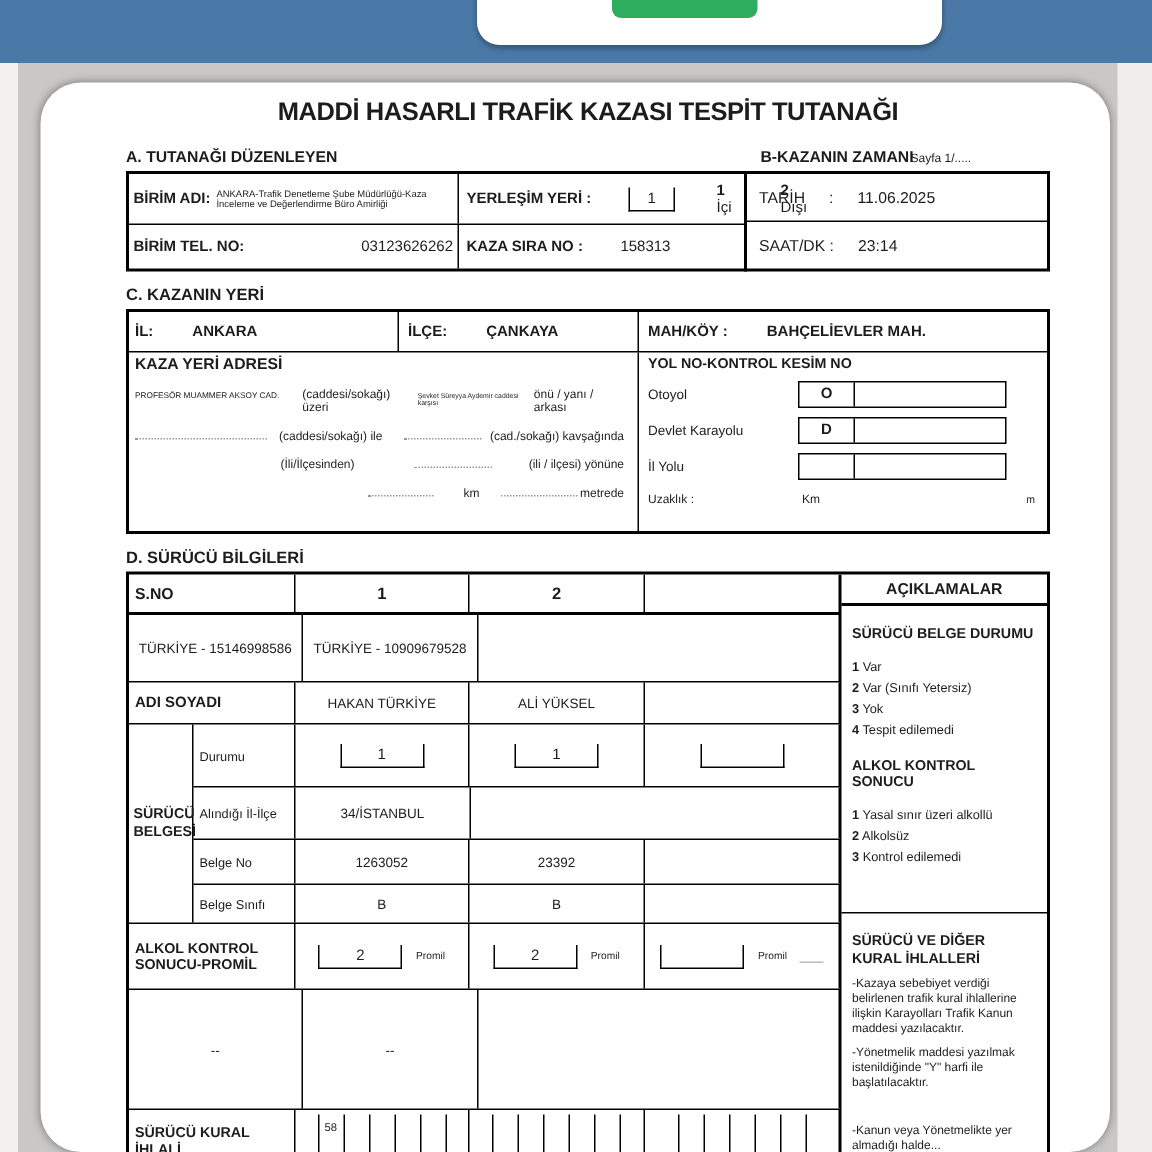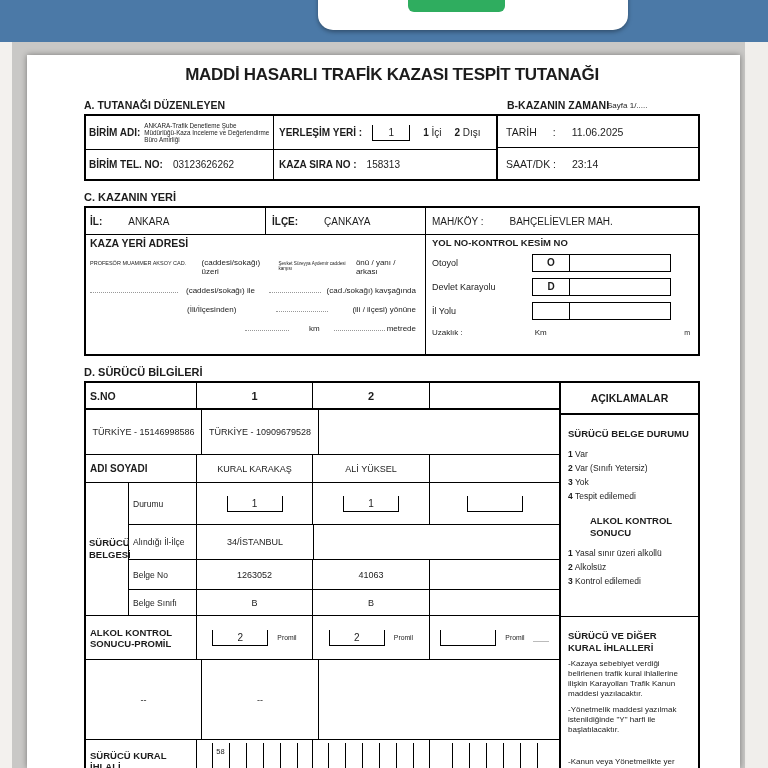--- a/index.html
+++ b/index.html
@@ -12,51 +12,51 @@
   
   .topbar{position:absolute;left:0;top:0;width:768px;height:42px;background:#4b79a7;}
   .modal{position:absolute;left:318px;top:-18px;width:310px;height:48px;background:#fff;
          border-radius:15px;box-shadow:0 2px 4px rgba(0,0,0,.35);}
   .greenbtn{position:absolute;left:408px;top:-9px;width:97px;height:21px;background:#2fad5f;
             border-radius:6px;border:none;}
   .leftstrip{position:absolute;left:0;top:42px;width:12px;bottom:0;background:#f3f1ee;}
   .rightstrip{position:absolute;left:745px;top:42px;right:0;bottom:0;background:#f0eeeb;}
   
   .page{position:absolute;left:27px;top:55px;width:713px;height:713px;background:#fff;
-        box-shadow:0 0 6px rgba(0,0,0,.4);overflow:hidden;}
+        box-shadow:0 0 6px rgba(0,0,0,.4);overflow:hidden;border-radius:27px;}
   .form{position:absolute;left:57px;top:0;width:616px;}
   .title{margin-top:10px;text-align:center;font-size:17px;font-weight:bold;letter-spacing:-0.3px;}
   .ab-headers{position:relative;height:15px;margin-top:14px;font-size:10.5px;font-weight:bold;}
   .ab-headers .ah{position:absolute;left:0;top:0;}
   .ab-headers .bh{position:absolute;left:423px;top:0;}
   .ab-headers .pn{position:absolute;left:523px;top:2px;font-size:8px;font-weight:normal;}
   .schead{margin-top:10px;height:15px;font-size:11px;font-weight:bold;}
   
   .tableAB{display:flex;height:67px;}
   .tA{width:414px;border:2px solid #000;box-sizing:border-box;display:flex;flex-direction:column;}
   .tArow{display:flex;box-sizing:border-box;}
   .tArow1{height:34px;border-bottom:1px solid #000;}
   .tArow2{flex:1;}
-  .tAc1{width:188px;border-right:1px solid #000;box-sizing:border-box;display:flex;align-items:center;padding:2px 3px;}
-  .tAc2{flex:1;display:flex;align-items:center;padding:2px 5px;}
+  .tAc1{width:220px;border-right:1px solid #000;box-sizing:border-box;display:flex;align-items:center;padding:2px 3px;justify-content:space-between;}
+  .tAc2{flex:1;display:flex;align-items:center;padding:2px 5px;gap:15px;}
   .blab{font-size:10px;font-weight:bold;white-space:nowrap;}
   .bval{font-size:6.3px;line-height:7px;margin-left:4px;width:168px;}
   .telval{font-size:10px;margin-left:10px;}
   .ybox1{width:36px;height:15px;border-left:1px solid #000;border-right:1px solid #000;border-bottom:1px solid #000;
          margin-left:10px;text-align:center;font-size:10px;line-height:15px;}
   .opt{margin-left:13px;font-size:10px;}
   .opt b{font-size:10px;}
   .tB{width:204px;margin-left:-2px;border:2px solid #000;box-sizing:border-box;display:flex;flex-direction:column;}
   .tBrow{flex:1;display:flex;align-items:center;padding-left:8px;font-size:10.5px;}
   .tBrow1{border-bottom:1px solid #000;}
   .tBsep{margin-left:16px;}
   .tBval{margin-left:16px;}
   
   .tableC{border:2px solid #000;box-sizing:border-box;height:150px;}
-  .crow1{display:flex;height:26px;border-bottom:1px solid #000;align-items:flex-start;font-size:10px;}
+  .crow1{display:flex;height:26px;border-bottom:1px solid #000;align-items:flex-start;font-size:10px;font-weight:bold;}
   .cil{width:180px;border-right:1px solid #000;box-sizing:border-box;height:100%;display:flex;align-items:center;padding-left:4px;}
   .cilce{width:160px;border-right:1px solid #000;box-sizing:border-box;height:100%;display:flex;align-items:center;padding-left:6px;}
   .cmah{flex:1;height:100%;display:flex;align-items:center;padding-left:6px;}
   .cval{margin-left:26px;}
   .crow2{display:flex;height:119px;justify-content:flex-end;}
   .cadres{width:340px;border-right:1px solid #000;box-sizing:border-box;padding:2px 4px;}
   .cadres .hd{font-size:10.5px;font-weight:bold;}
   .aline{display:flex;align-items:baseline;margin-top:9px;font-size:8px;}
   .street{width:118px;font-size:5.5px;}
   .tiny{font-size:4.6px;margin-left:3px;}
@@ -98,21 +98,21 @@
   .bbox{width:54px;height:15px;border-left:1.5px solid #000;border-right:1.5px solid #000;border-bottom:1.5px solid #000;
         display:flex;align-items:center;justify-content:center;font-size:10px;}
   .promil{font-size:6.8px;margin-left:9px;}
   .pdot{display:inline-block;width:16px;border-bottom:1px solid #bbb;height:8px;margin-left:8px;}
   .kural{border-bottom:none;flex:1;}
   .slots{display:flex;margin:3px auto 0 auto;height:38px;}
   .slot{width:17px;border-left:1px solid #000;font-size:7.5px;text-align:center;padding-top:4px;box-sizing:border-box;}
   .cap{width:0;border-left:1px solid #000;height:38px;}
   
   .aright{flex:1;display:flex;flex-direction:column;}
-  .arh{height:32px;border-bottom:2px solid #000;display:flex;align-items:center;justify-content:center;
+  .arh{height:21px;border-bottom:2px solid #000;display:flex;align-items:center;justify-content:center;
        font-weight:bold;font-size:10.5px;box-sizing:border-box;}
   .arc1{height:205px;border-bottom:1px solid #000;padding:4px 7px;box-sizing:border-box;}
   .arc2{flex:1;padding:4px 7px;box-sizing:border-box;}
   .ahead{font-weight:bold;font-size:9.5px;margin-top:9px;line-height:11.5px;}
   .aitem{margin-top:4px;font-size:8.5px;}
   .apara{margin-top:6px;font-size:8px;line-height:10px;}
   .gap{margin-top:22px;}
 </style>
 </head>
 <body>
@@ -262,21 +262,21 @@
         </div>
 
         <div class="drow h45">
           <div class="v v1">TÜRKİYE - 15146998586</div>
           <div class="v v2">TÜRKİYE - 10909679528</div>
           <div class="v v3"></div>
         </div>
 
         <div class="drow h28">
           <div class="dlab" style="font-weight:bold;font-size:10px;">ADI SOYADI</div>
-          <div class="v v1">KURAL KARAKAŞ</div>
+          <div class="v v1">HAKAN TÜRKİYE</div>
           <div class="v v2">ALİ YÜKSEL</div>
           <div class="v v3"></div>
         </div>
 
         <div class="bgroup">
           <div class="bglabel">SÜRÜCÜ BELGESİ</div>
           <div class="bgrows">
             <div class="bgrow gh42">
               <div class="bgsub">Durumu</div>
               <div class="v v1">
@@ -290,21 +290,21 @@
                 </div>
             </div>
             <div class="bgrow gh35">
               <div class="bgsub">Alındığı İl-İlçe</div>
               <div class="v v2">34/İSTANBUL</div>
               <div class="v v3"></div>
             </div>
             <div class="bgrow gh30">
               <div class="bgsub">Belge No</div>
               <div class="v v1">1263052</div>
-              <div class="v v2">41063</div>
+              <div class="v v2">23392</div>
               <div class="v v3"></div>
             </div>
             <div class="bgrow gh24">
               <div class="bgsub">Belge Sınıfı</div>
               <div class="v v1">B</div>
               <div class="v v2">B</div>
               <div class="v v3"></div>
             </div>
           </div>
         </div>
@@ -369,21 +369,21 @@
       </div>
 
       <div class="aright">
         <div class="arh">AÇIKLAMALAR</div>
         <div class="arc1">
           <div class="ahead">SÜRÜCÜ BELGE DURUMU</div>
           <div class="aitem" style="margin-top:10px;"><b>1</b> <span>Var</span></div>
           <div class="aitem"><b>2</b> <span>Var (Sınıfı Yetersiz)</span></div>
           <div class="aitem"><b>3</b> <span>Yok</span></div>
           <div class="aitem"><b>4</b> <span>Tespit edilemedi</span></div>
-          <div class="ahead" style="margin-top:14px;margin-left:22px;">ALKOL KONTROL SONUCU</div>
+          <div class="ahead" style="margin-top:14px;">ALKOL KONTROL SONUCU</div>
           <div class="aitem" style="margin-top:10px;"><b>1</b> <span>Yasal sınır üzeri alkollü</span></div>
           <div class="aitem"><b>2</b> <span>Alkolsüz</span></div>
           <div class="aitem"><b>3</b> <span>Kontrol edilemedi</span></div>
         </div>
         <div class="arc2">
           <div class="ahead">SÜRÜCÜ VE DİĞER KURAL İHLALLERİ</div>
           <div class="apara">-Kazaya sebebiyet verdiği belirlenen trafik kural ihlallerine ilişkin Karayolları Trafik Kanun maddesi yazılacaktır.</div>
           <div class="apara">-Yönetmelik maddesi yazılmak istenildiğinde "Y" harfi ile başlatılacaktır.</div>
           <div class="apara gap">-Kanun veya Yönetmelikte yer almadığı halde...</div>
         </div>

